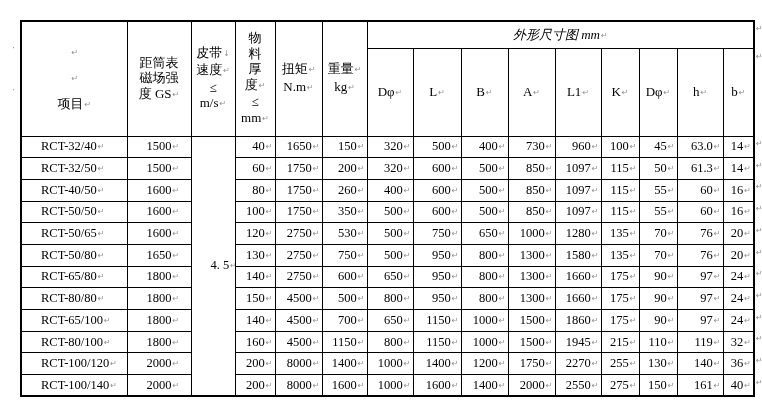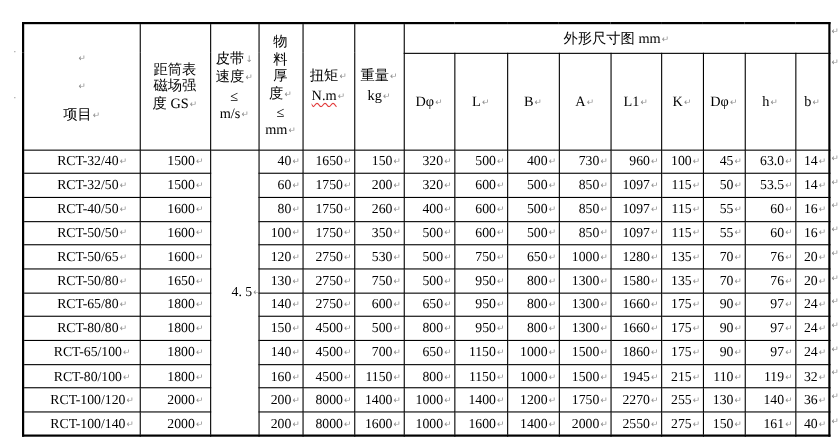--- a/index.html
+++ b/index.html
@@ -18,31 +18,31 @@
     border:1px solid #000;padding:0;margin:0;
     font-weight:normal;overflow:hidden;white-space:nowrap;
     vertical-align:middle;text-align:center;
   }
   thead tr.h1{height:27px;}
   thead tr.h2{height:88px;}
   tbody tr{height:21.7px;}
   th{font-size:13px;}
   td{font-size:12.5px;}
   td.num{text-align:right;padding-right:2px;}
-  td.ctr{text-align:center;padding-left:19px;}
+  td.ctr{text-align:left;padding-left:19px;}
   .hline{line-height:15.5px;}
   .c-item .hline{line-height:24px;}
-  .dimgroup{font-size:13px;}
+  .dimgroup{font-size:13px;font-style:italic;}
   .mk{
     color:#8f8f8f;font-size:8px;margin-left:1px;
     font-family:"DejaVu Sans","Liberation Sans",sans-serif;
     vertical-align:baseline;display:inline-block;transform:translateY(-1px);
   }
   .squiggle{
-    text-decoration:underline;text-decoration-style:wavy;
+    text-decoration-style:wavy;
     text-decoration-color:#e23b3b;text-decoration-thickness:1px;
     text-underline-offset:2px;
   }
   .mkabs{
     position:absolute;color:#8f8f8f;font-size:8px;line-height:8px;
     font-family:"DejaVu Sans","Liberation Sans",sans-serif;
   }
   .dot{
     position:absolute;color:#9a9a9a;font-size:9px;line-height:9px;
     font-family:"DejaVu Sans","Liberation Sans",sans-serif;
@@ -150,21 +150,21 @@
           <td class="num"><span>60</span><span class="mk">↵</span></td>
           <td class="num"><span>1750</span><span class="mk">↵</span></td>
           <td class="num"><span>200</span><span class="mk">↵</span></td>
           <td class="num"><span>320</span><span class="mk">↵</span></td>
           <td class="num"><span>600</span><span class="mk">↵</span></td>
           <td class="num"><span>500</span><span class="mk">↵</span></td>
           <td class="num"><span>850</span><span class="mk">↵</span></td>
           <td class="num"><span>1097</span><span class="mk">↵</span></td>
           <td class="num"><span>115</span><span class="mk">↵</span></td>
           <td class="num"><span>50</span><span class="mk">↵</span></td>
-          <td class="num"><span>53.5</span><span class="mk">↵</span></td>
+          <td class="num"><span>61.3</span><span class="mk">↵</span></td>
           <td class="num"><span>14</span><span class="mk">↵</span></td>
         </tr>
         <tr>
           <td class="ctr"><span>RCT-40/50</span><span class="mk">↵</span></td>
           <td class="ctr"><span>1600</span><span class="mk">↵</span></td>
           <td class="num"><span>80</span><span class="mk">↵</span></td>
           <td class="num"><span>1750</span><span class="mk">↵</span></td>
           <td class="num"><span>260</span><span class="mk">↵</span></td>
           <td class="num"><span>400</span><span class="mk">↵</span></td>
           <td class="num"><span>600</span><span class="mk">↵</span></td>

